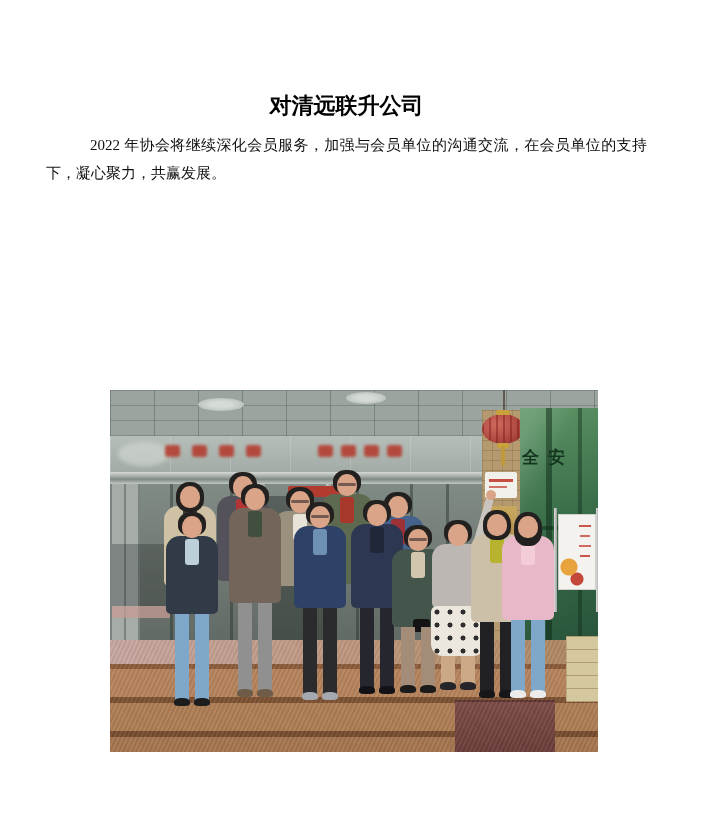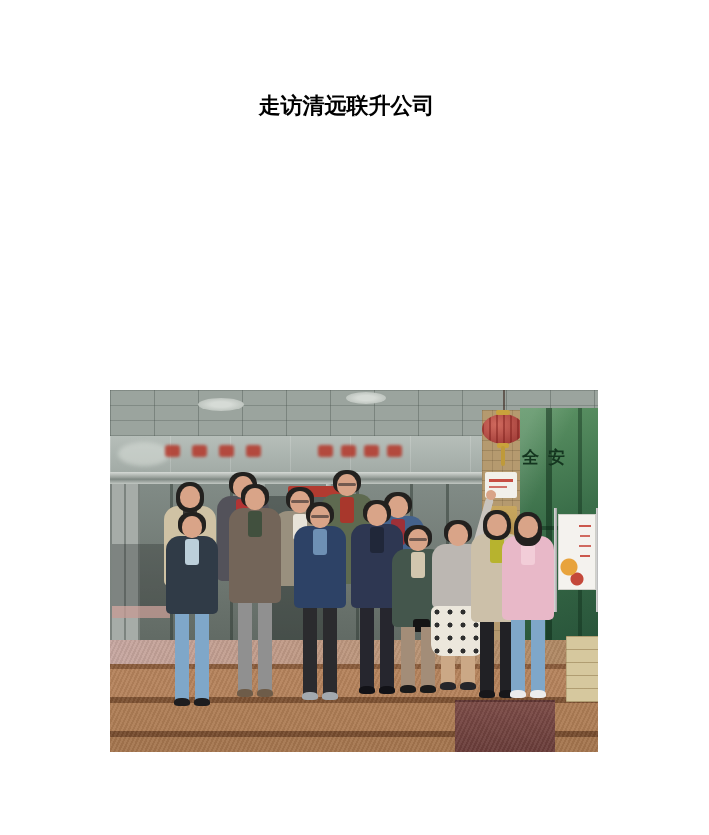--- a/index.html
+++ b/index.html
@@ -151,23 +151,24 @@
     background-image:radial-gradient(circle at 6px 6px,#2e2e2e 2.2px,transparent 2.8px);background-size:13px 13px;}
   .pf6 .legs{top:calc(22px + var(--th) + 48px);}
   .pf6 .shoe{top:calc(20px + var(--th) + 48px + var(--lh));}
   .pf6 .arm{position:absolute;left:28px;top:-26px;width:8px;height:48px;background:#c9c4be;
     border-radius:4px;transform:rotate(16deg);transform-origin:bottom center;}
   .pf6 .arm::after{content:"";position:absolute;top:-8px;left:-1px;width:10px;height:10px;border-radius:50%;background:#d9a488;}
 </style>
 </head>
 <body>
 
-<h1 class="doc-title">走访清远联升公司</h1>
+<h1 class="doc-title">对清远联升公司</h1>
 
 <div class="doc-body">
+  <p>2022 年协会将继续深化会员服务，加强与会员单位的沟通交流，在会员单位的支持下，凝心聚力，共赢发展。</p>
 </div>
 
 <div class="photo">
 
   <div class="ph ph-ceiling">
     <div class="ph ph-light l1"></div>
     <div class="ph ph-light l2"></div>
   </div>
 
   <div class="ph ph-transom"></div>

